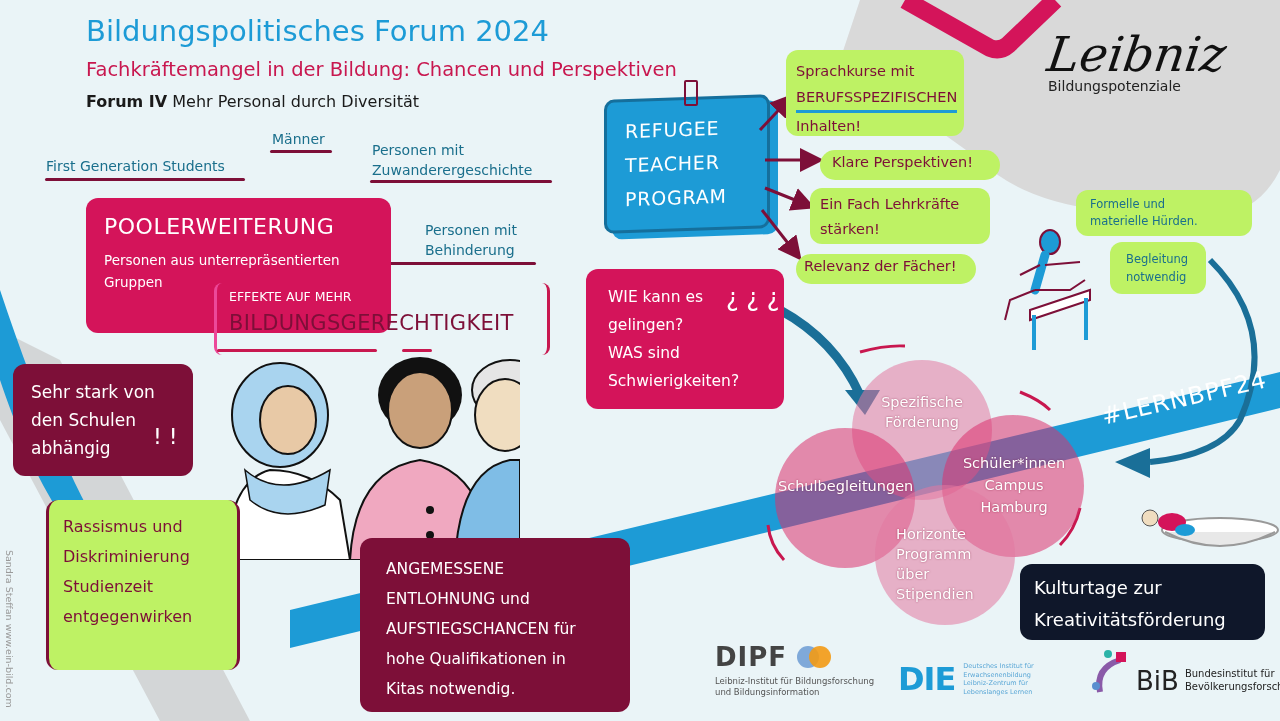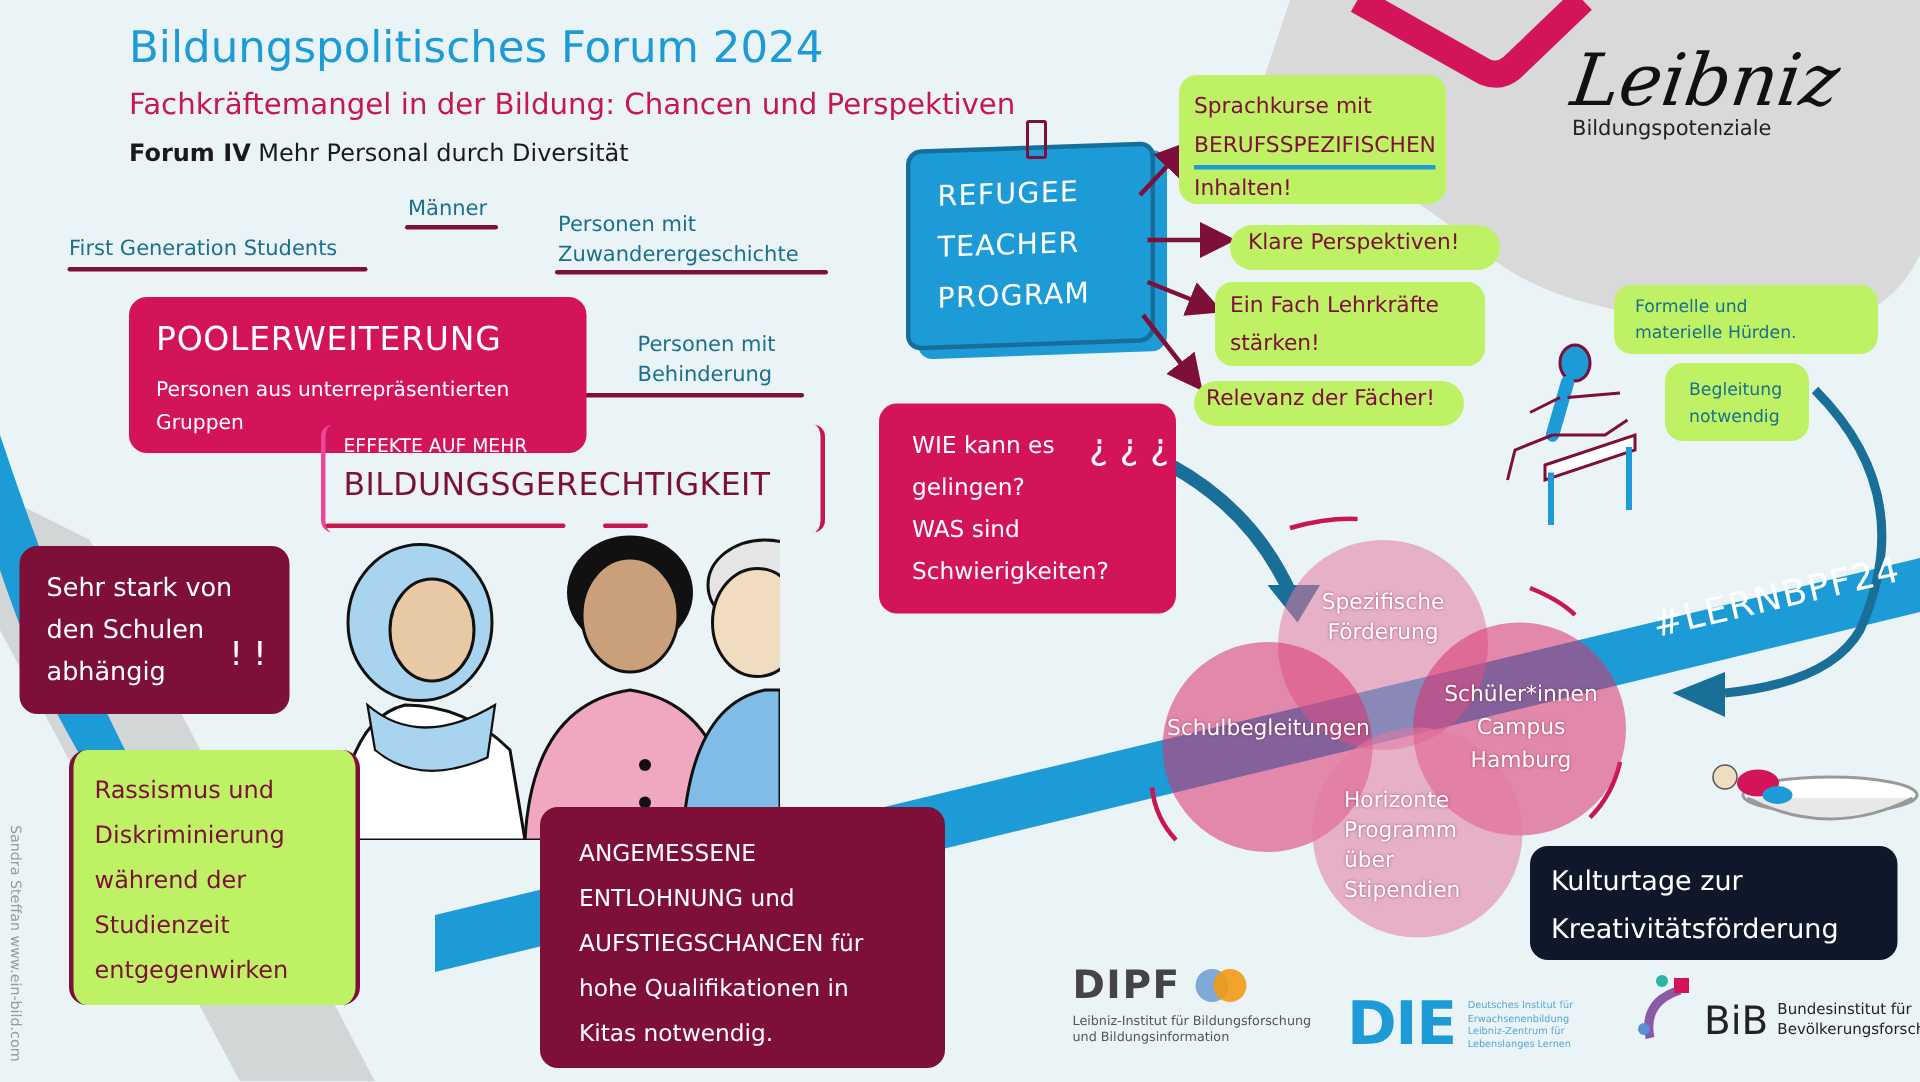--- a/index.html
+++ b/index.html
@@ -67,21 +67,21 @@
   <div>Personen mit</div>
   <div>Zuwanderergeschichte</div>
 </div>
 <div class="line-maroon" style="left:370px;top:180px;width:182px;"></div>
 <div class="abs label-teal" style="left:425px;top:220px;line-height:20px;">
   <div>Personen mit</div>
   <div>Behinderung</div>
 </div>
 <div class="line-maroon" style="left:350px;top:262px;width:186px;"></div>
 
-<div class="abs pink" style="left:86px;top:198px;width:305px;height:104px;padding:0;">
+<div class="abs pink" style="left:86px;top:198px;width:305px;height:135px;padding:0;">
   <div style="position:absolute;left:18px;top:16px;font-size:22px;letter-spacing:0.5px;">POOLERWEITERUNG</div>
   <div style="position:absolute;left:18px;top:54px;font-size:13.5px;">Personen aus unterrepräsentierten</div>
   <div style="position:absolute;left:18px;top:76px;font-size:13.5px;">Gruppen</div>
 </div>
 
 <div class="abs" style="left:214px;top:283px;width:330px;height:72px;border-left:3px solid #ec4899;border-right:3px solid #c8174f;border-radius:8px;">
   <div style="position:absolute;left:12px;top:6px;font-size:12.5px;color:#fff;">EFFEKTE AUF MEHR</div>
   <div style="position:absolute;left:12px;top:28px;font-size:21px;color:#7d0f38;letter-spacing:0.3px;">BILDUNGSGERECHTIGKEIT</div>
   <div class="line-maroon" style="left:0;top:66px;width:160px;background:#c8174f;"></div>
   <div class="line-maroon" style="left:185px;top:66px;width:30px;background:#c8174f;"></div>
@@ -111,21 +111,20 @@
     <div>den Schulen</div>
     <div>abhängig</div>
   </div>
   <div style="position:absolute;left:140px;top:60px;font-size:22px;">! !</div>
 </div>
 
 <div class="abs white" style="left:46px;top:500px;width:188px;height:170px;border-left:3px solid #7d0f38;border-right:3px solid #7d0f38;">
   <div style="position:absolute;left:14px;top:12px;font-size:16px;line-height:30px;color:#7d0f38;">
     <div>Rassismus und</div>
     <div>Diskriminierung</div>
-    <div>während der</div>
     <div>Studienzeit</div>
     <div>entgegenwirken</div>
   </div>
 </div>
 
 <div class="abs" style="left:4px;top:550px;font-size:9.5px;color:#9a9a9a;writing-mode:vertical-rl;">Sandra Steffan www.ein-bild.com</div>
 
 <div class="abs maroon" style="left:360px;top:538px;width:270px;height:174px;">
   <div style="position:absolute;left:26px;top:16px;font-size:15.5px;line-height:30px;">
     <div>ANGEMESSENE</div>
@@ -257,21 +256,21 @@
     <span style="position:relative;width:34px;height:22px;display:inline-block;">
       <span style="position:absolute;left:0;top:0;width:22px;height:22px;border-radius:50%;background:#7fa9d9;"></span>
       <span style="position:absolute;left:12px;top:0;width:22px;height:22px;border-radius:50%;background:#f39a14;opacity:0.9;"></span>
     </span>
   </div>
   <div class="logo-small" style="margin-top:4px;">Leibniz-Institut für Bildungsforschung</div>
   <div class="logo-small">und Bildungsinformation</div>
 </div>
 
 <div class="abs" style="left:898px;top:660px;display:flex;align-items:center;gap:8px;">
-  <span style="font-size:40px;font-weight:bold;color:#1d9bd6;letter-spacing:-1px;">DIE</span>
+  <span style="font-size:32px;font-weight:bold;color:#1d9bd6;letter-spacing:-1px;">DIE</span>
   <div style="font-size:6.5px;color:#5aa7d6;line-height:8.5px;">
     <div>Deutsches Institut für</div>
     <div>Erwachsenenbildung</div>
     <div>Leibniz-Zentrum für</div>
     <div>Lebenslanges Lernen</div>
   </div>
 </div>
 
 <div class="abs" style="left:1090px;top:648px;display:flex;align-items:flex-end;gap:6px;">
   <svg width="40" height="48">

